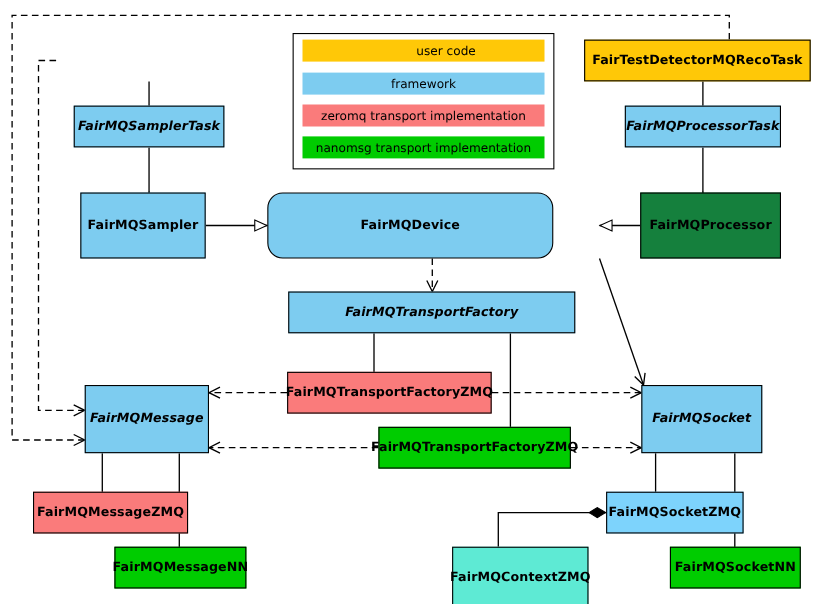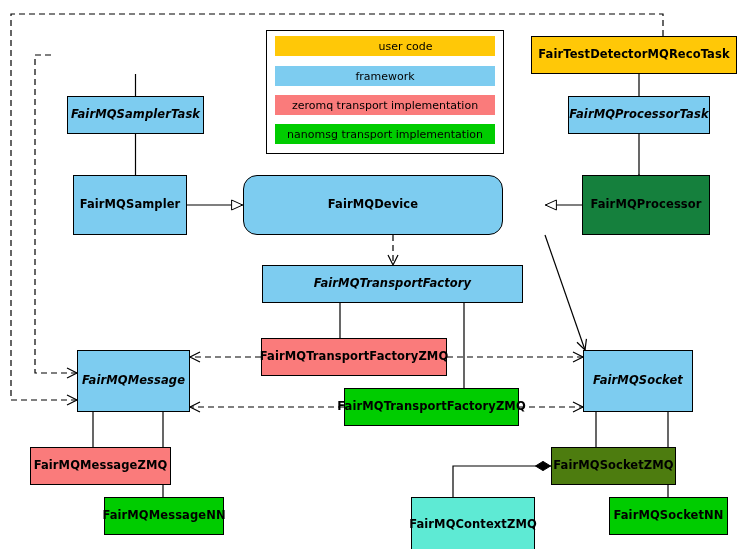--- a/index.html
+++ b/index.html
@@ -186,21 +186,21 @@
   </div>
 
   <div class="node" style="left:104px; top:497px; width:120px; height:38px; background:#00CC00;">
     <span>FairMQMessageNN</span>
   </div>
 
   <div class="node" style="left:411px; top:497px; width:124px; height:56px; background:#5eead4;">
     <span>FairMQContextZMQ</span>
   </div>
 
-  <div class="node" style="left:551px; top:447px; width:125px; height:38px; background:#4d7c0f;">
+  <div class="node" style="left:551px; top:447px; width:125px; height:38px; background:#7dd3fc;">
     <span>FairMQSocketZMQ</span>
   </div>
 
   <div class="node" style="left:609px; top:497px; width:119px; height:38px; background:#00CC00;align-items:center;">
     <span>FairMQSocketNN</span>
   </div>
 
 </div>
 
 </body></html>

